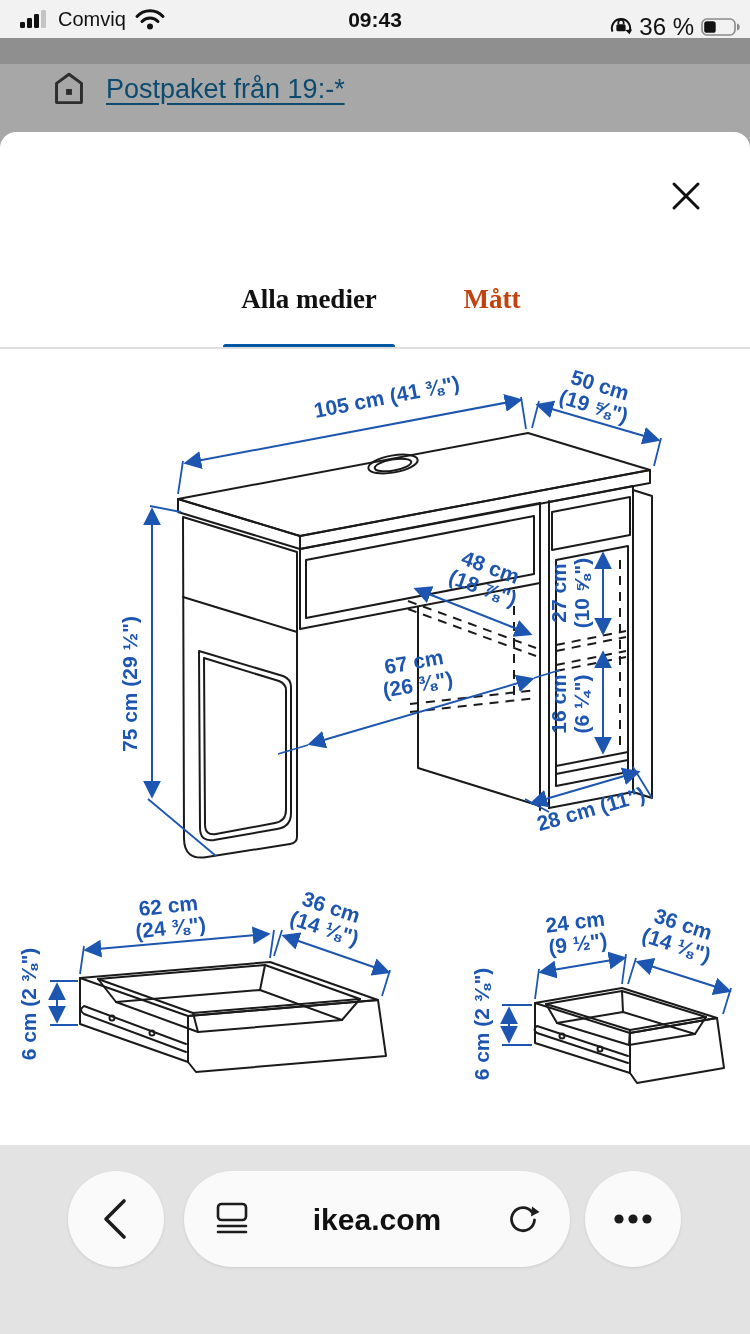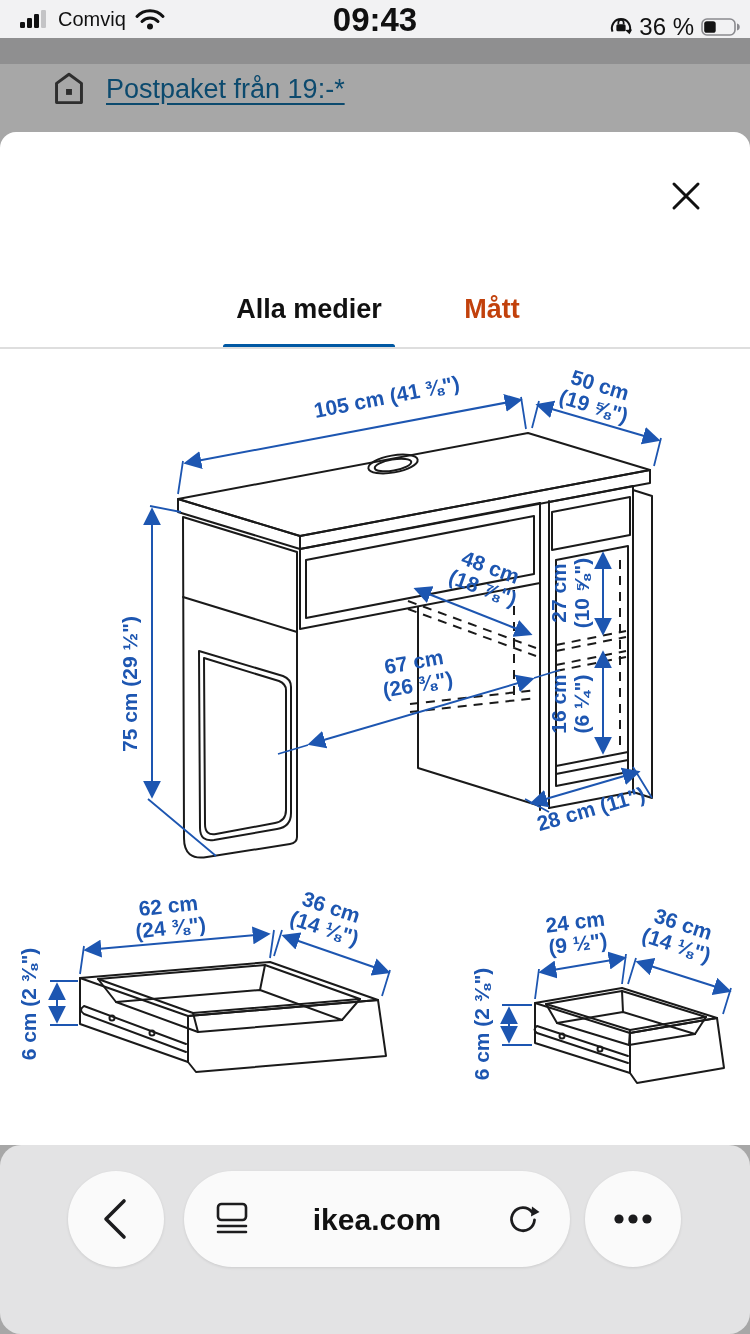--- a/index.html
+++ b/index.html
@@ -3,49 +3,49 @@
 <meta charset="utf-8">
 <style>
   html,body{margin:0;padding:0;background:#444;}
   .screen{position:relative;width:750px;height:1334px;background:#a7a7a7;overflow:hidden;
           font-family:"Liberation Sans",sans-serif;-webkit-font-smoothing:antialiased;}
   
   .statusbar{position:absolute;left:0;top:0;width:750px;height:38px;background:#f2f2f3;z-index:30;}
   .sb-left{position:absolute;left:20px;top:0;height:38px;display:flex;align-items:center;gap:8px;}
   .sb-carrier{font-size:20px;color:#111;}
   .sb-time{position:absolute;left:0;right:0;top:0;height:38px;text-align:center;line-height:40px;
-           font-size:33px;font-weight:700;color:#111;}
+           font-size:21px;font-weight:700;color:#111;}
   .sb-right{position:absolute;right:8px;top:0;height:54px;display:flex;align-items:center;gap:7px;}
   .sb-batt-label{font-size:24px;color:#111;}
   
   .dim-strip{position:absolute;left:0;top:38px;width:750px;height:26px;background:#8f8f90;}
   .dim-banner{position:absolute;left:0;top:64px;width:750px;height:68px;background:#a7a7a7;}
   .banner-row{position:absolute;left:52px;top:8px;display:flex;align-items:center;gap:20px;}
   .banner-link{font-size:27px;color:#0c4a6e;text-decoration:underline;text-underline-offset:5px;}
   
   .sheet{position:absolute;left:0;top:132px;width:750px;height:1013px;background:#ffffff;
          border-radius:16px 16px 0 0;z-index:10;}
   .close-btn{position:absolute;right:40px;top:40px;width:48px;height:48px;background:none;border:none;padding:0;cursor:pointer;}
   .tabs{position:absolute;left:0;top:148px;width:750px;height:70px;}
-  .tab{position:absolute;top:14px;background:none;border:none;padding:0;font-family:Liberation Sans, sans-serif;
+  .tab{position:absolute;top:4px;background:none;border:none;padding:0;font-family:Liberation Serif, serif;
        font-size:27px;font-weight:700;cursor:pointer;}
   .tab-active{left:223px;width:172px;color:#111;}
   .tab-inactive{left:452px;width:80px;color:#c2410c;}
   .tab-underline{position:absolute;left:223px;top:64px;width:172px;height:5px;border-radius:3px;}
   .tabs-divider{position:absolute;left:0;top:215px;width:750px;height:2px;background:#dedede;}
   .media-viewer{position:absolute;left:0;top:228px;width:750px;height:780px;}
   .media-viewer svg{display:block;}
   
   .k{stroke:#1a1a1a;stroke-width:2;fill:none;stroke-linejoin:round;stroke-linecap:round;}
   .kd{stroke:#1a1a1a;stroke-width:2;fill:none;stroke-dasharray:9 7;stroke-linecap:butt;}
   .dim{stroke:#1d56b1;stroke-width:2;fill:none;}
   .ext{stroke:#1d56b1;stroke-width:1.8;fill:none;}
   .dtx{font-family:"Liberation Sans",sans-serif;font-size:21px;font-weight:700;fill:#1d56b1;text-anchor:middle;}
   
-  .toolbar{position:absolute;left:0;top:1145px;width:750px;height:189px;background:#e3e3e4;z-index:20;border-radius:21px;}
+  .toolbar{position:absolute;left:0;top:1145px;width:750px;height:189px;background:#e3e3e4;z-index:20;}
   .circle-btn{position:absolute;top:26px;width:96px;height:96px;border-radius:50%;background:#fafafa;
               border:none;box-shadow:0 1px 3px rgba(0,0,0,.10);cursor:pointer;padding:0;}
   .back-btn{left:68px;}
   .more-btn{left:585px;}
   .url-pill{position:absolute;left:184px;top:26px;width:386px;height:96px;border-radius:48px;background:#fafafa;
             border:none;box-shadow:0 1px 3px rgba(0,0,0,.10);cursor:pointer;padding:0;}
   .url-text{position:absolute;left:0;top:0;width:386px;height:96px;line-height:98px;text-align:center;
             font-size:30px;font-weight:700;color:#111;font-family:inherit;}
 </style>
 </head>

